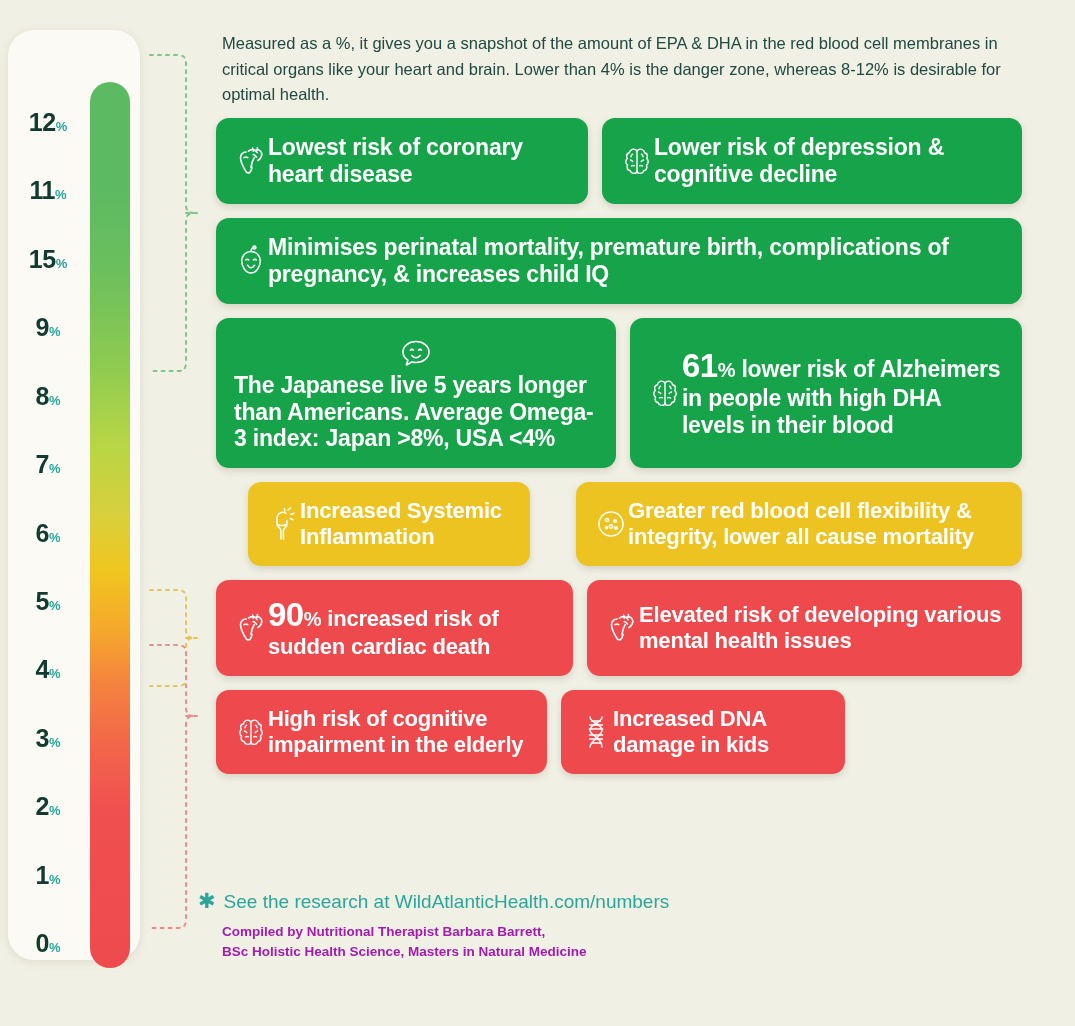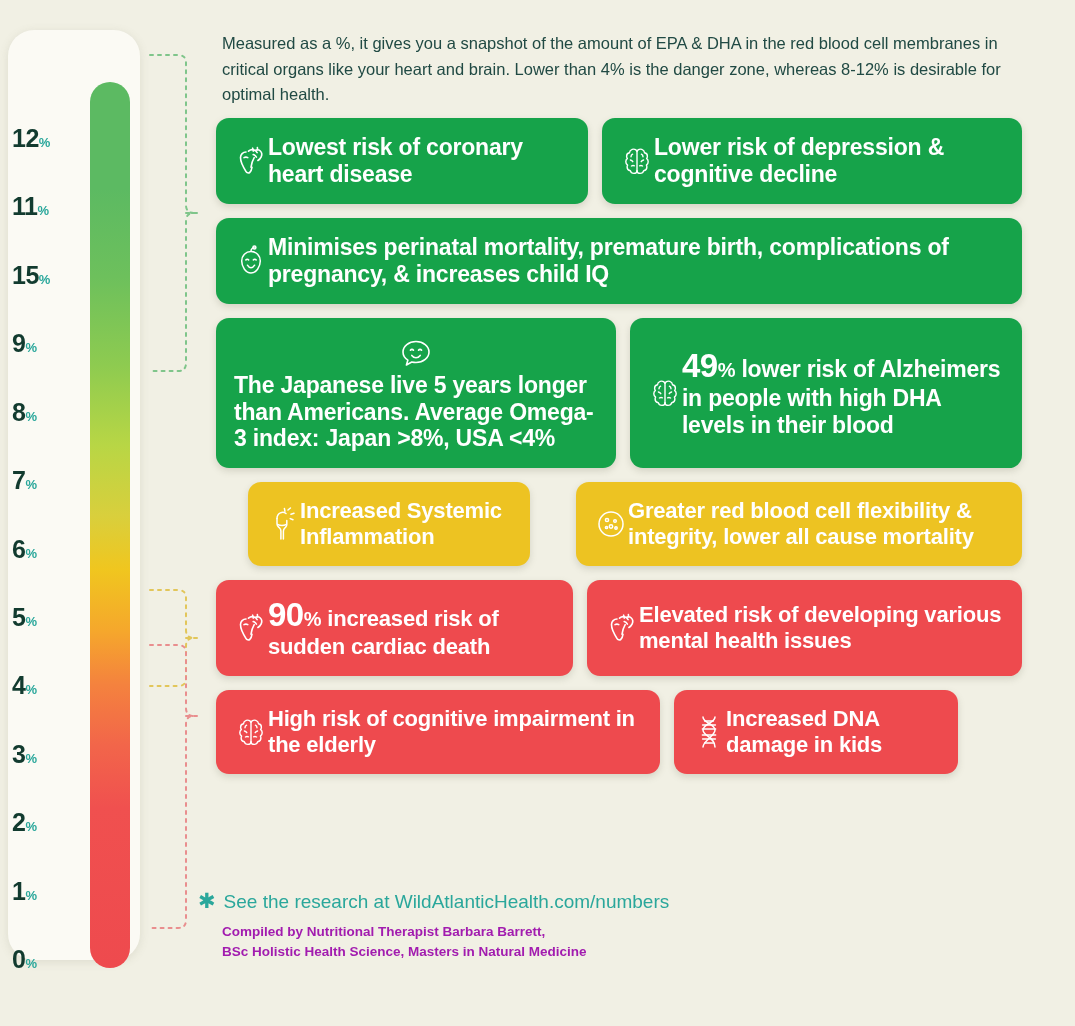--- a/index.html
+++ b/index.html
@@ -19,22 +19,22 @@
   }
   .scale-bar {
     position: absolute; left: 82px; top: 52px; width: 40px; height: 886px;
     border-radius: 20px;
     background: linear-gradient(to bottom,
       #5cba62 0%, #5cba62 12%, #6dc05c 22%, #8ecb50 32%,
       #b8d645 41%, #d9cf3c 49%, #f0c61f 55%, #f5a72c 62%,
       #f4823e 68%, #f2654a 75%, #f0504f 82%, #ee4a4e 100%);
   }
   .tick {
-    position: absolute; right: 0; width: 72px; text-align: left;
-    line-height: 1; white-space: nowrap; margin-top: 16px;
+    position: absolute; right: 0; width: 72px; text-align: center;
+    line-height: 1; white-space: nowrap;
   }
   .tick .num { font-size: 25px; font-weight: 700; color: #123b2f; letter-spacing: -0.5px; }
   .tick .pct { font-size: 13px; font-weight: 700; color: #2aa79b; }
   .tick-holder { position: absolute; left: 0; top: 0; width: 76px; height: 930px; }
 
   
   .brackets { position: absolute; left: 140px; top: 30px; width: 86px; height: 930px; }
 
   
   .intro {
@@ -66,21 +66,21 @@
 
   .w-half-a  { width: 372px; }
   .w-half-b  { width: 420px; }
   .w-full    { width: 806px; }
   .w-j1      { width: 408px; flex-direction: column; }
   .w-j2      { width: 400px; }
   .w-y1      { width: 306px; }
   .w-y2      { width: 486px; }
   .w-r1      { width: 357px; }
   .w-r2      { width: 435px; }
-  .w-e1      { width: 444px; }
+  .w-e1      { width: 331px; }
   .w-e2      { width: 284px; }
 
   
   .footer { position: absolute; left: 198px; top: 890px; width: 620px; }
   .footer .res {
     display: flex; align-items: baseline; gap: 8px;
     font-size: 19px; color: #2aa79b; font-weight: 400;
   }
   .footer .star { color: #2aa79b; font-size: 21px; line-height: 1; }
   .footer .compiled {
@@ -196,21 +196,21 @@
               <path d="M16 5.2c-1-1.6-3-2.4-4.8-1.8-1.6.5-2.6 1.9-2.8 3.4-1.6.3-2.8 1.7-2.8 3.4 0 .8.3 1.6.8 2.2-1 .8-1.6 2-1.6 3.3 0 1.4.7 2.6 1.8 3.4-.3.6-.5 1.2-.5 1.9 0 1.9 1.4 3.4 3.2 3.7.4 1.6 1.9 2.7 3.6 2.7 1.6 0 3-1 3.5-2.4"></path>
               <path d="M16 5.2c1-1.6 3-2.4 4.8-1.8 1.6.5 2.6 1.9 2.8 3.4 1.6.3 2.8 1.7 2.8 3.4 0 .8-.3 1.6-.8 2.2 1 .8 1.6 2 1.6 3.3 0 1.4-.7 2.6-1.8 3.4.3.6.5 1.2.5 1.9 0 1.9-1.4 3.4-3.2 3.7-.4 1.6-1.9 2.7-3.6 2.7-1.6 0-3-1-3.5-2.4"></path>
               <path d="M11.6 8.2c-1 .5-1.6 1.5-1.6 2.6"></path>
               <path d="M9.4 14c1 .2 1.9.8 2.4 1.7"></path>
               <path d="M10.4 20c.9-.5 2-.6 3-.2"></path>
               <path d="M20.4 8.2c1 .5 1.6 1.5 1.6 2.6"></path>
               <path d="M22.6 14c-1 .2-1.9.8-2.4 1.7"></path>
               <path d="M21.6 20c-.9-.5-2-.6-3-.2"></path>
             </svg>
           </span>
-          <span class="txt"><span class="big">49</span><span class="bigpct">%</span> lower risk of Alzheimers in people with high DHA levels in their blood</span>
+          <span class="txt"><span class="big">61</span><span class="bigpct">%</span> lower risk of Alzheimers in people with high DHA levels in their blood</span>
         </div>
       </div>
       <div class="row">
         <div class="card yellow w-y1">
           <span class="ico">
             <svg width="28" height="34" viewBox="0 0 28 34" fill="none" stroke="#fff" stroke-width="1.5" stroke-linecap="round" stroke-linejoin="round">
               <path d="M8 11.5c0-2.6 1.2-4.6 3.4-5.6 1.9-.9 4-.7 5.6.6"></path>
               <path d="M8 11.5v5.2c0 1.1.4 2.1 1.2 2.9l1.6 1.6c.7.7 1.1 1.7 1.1 2.7V32"></path>
               <path d="M17.8 13.6v3.6c0 1-.3 2-1 2.8l-1.4 1.6c-.6.7-1 1.6-1 2.6V32"></path>
               <path d="M8.6 17.4c2.6 1.4 6.2 1.4 8.8 0"></path>

